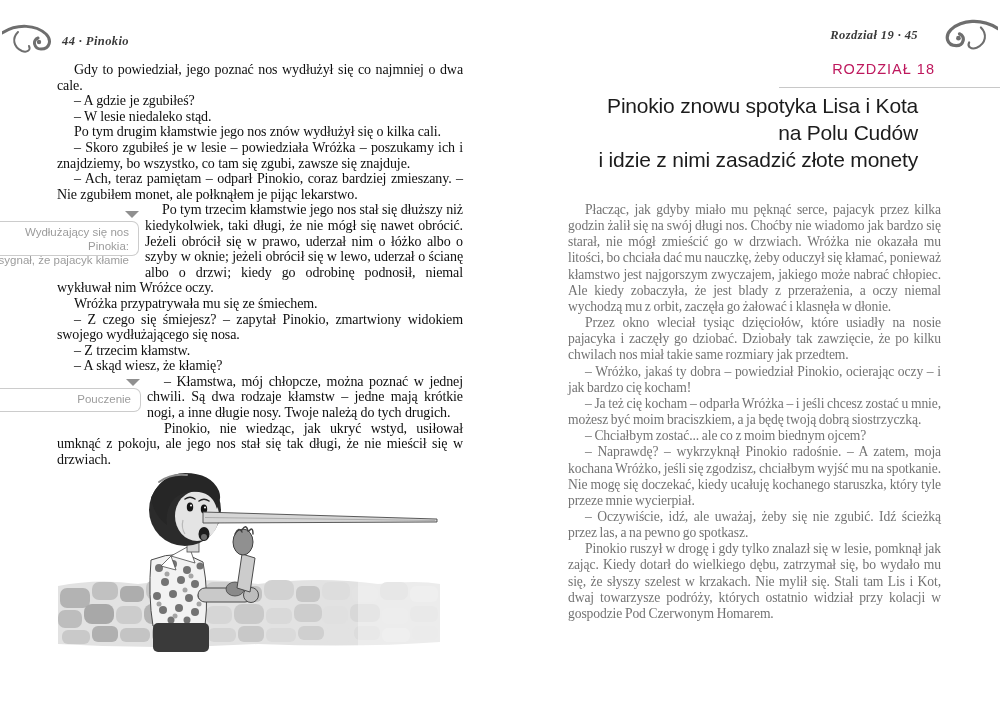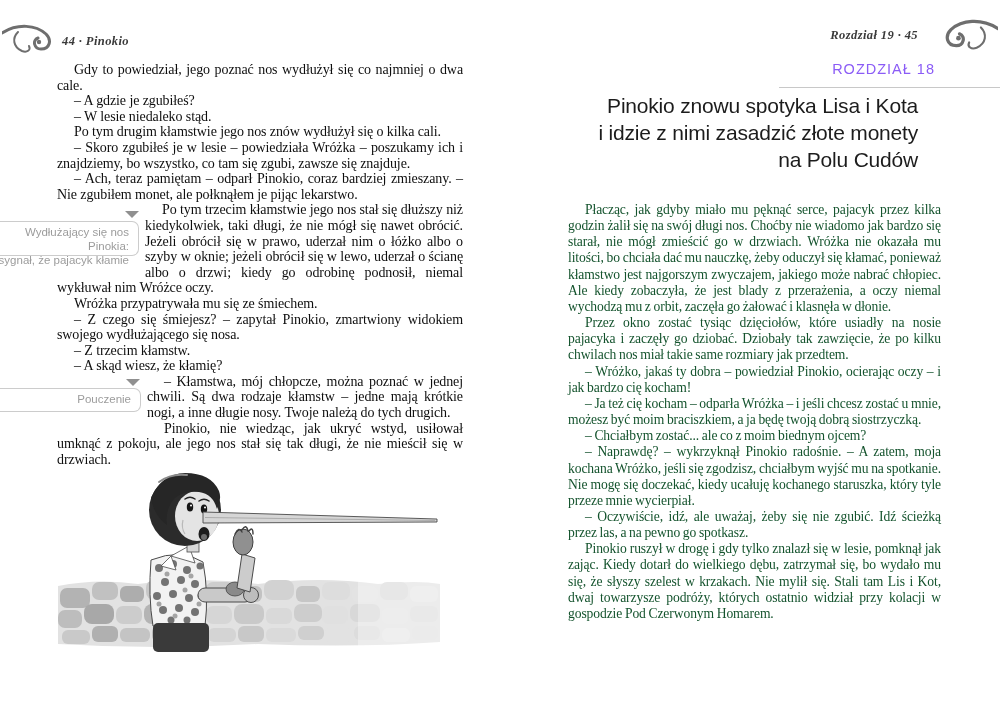--- a/index.html
+++ b/index.html
@@ -10,31 +10,31 @@
   .flourish-left{position:absolute;left:2px;top:20px;}
   .flourish-right{position:absolute;right:2px;top:14px;}
 
   
   .hdr{font-style:italic;font-size:12.5px;color:#3a3a3a;letter-spacing:.4px;font-weight:bold;}
   .hdr-left{position:absolute;left:62px;top:34px;}
   .hdr-right{position:absolute;right:82px;top:28px;}
 
   
   .chapter-label{position:absolute;right:65px;top:61px;font-family:"Liberation Sans",sans-serif;
-                 font-size:14.5px;color:#8b5cf6;letter-spacing:1px;}
+                 font-size:14.5px;color:#be185d;letter-spacing:1px;}
   .chapter-rule{position:absolute;left:779px;right:0;top:87px;height:1px;background:#c8c8c8;}
   .chapter-title{position:absolute;right:82px;top:92px;text-align:right;
                  font-family:"Liberation Sans",sans-serif;font-size:21px;line-height:27px;
                  color:#1c1c1c;letter-spacing:-.2px;}
 
   
   .body-left{position:absolute;left:57px;top:62px;width:406px;font-size:14px;line-height:15.6px;
              text-align:justify;color:#0e0e0e;letter-spacing:-.1px;}
   .body-right{position:absolute;left:568px;top:202px;width:373px;font-size:13.6px;line-height:16.15px;
-              text-align:justify;color:#14532d;letter-spacing:-.1px;word-spacing:-.6px;}
+              text-align:justify;color:#737373;letter-spacing:-.1px;word-spacing:-.6px;}
   .body-left p,.body-right p{margin:0;text-indent:17px;}
 
   
   .spacer1{float:left;width:88px;height:63px;}
   .spacer2{float:left;width:90px;height:47px;}
 
   
   .note{position:absolute;box-sizing:border-box;background:#fff;border:1px solid #cccccc;
         border-left:none;border-radius:0 7px 7px 0;font-family:"Liberation Sans",sans-serif;
         color:#9c9c9c;text-align:right;padding:3px 9px 2px 4px;font-size:11.5px;line-height:14px;}
@@ -63,22 +63,22 @@
     <circle cx="37" cy="22" r="2.2" fill="#6e6e6e"></circle>
   </svg>
 
   <div class="hdr hdr-left">44 · Pinokio</div>
   <div class="hdr hdr-right">Rozdział 19 · 45</div>
 
   <div class="chapter-label">ROZDZIAŁ 18</div>
   <div class="chapter-rule"></div>
   <div class="chapter-title">
     <div>Pinokio znowu spotyka Lisa i Kota</div>
+    <div>na Polu Cudów</div>
     <div>i idzie z nimi zasadzić złote monety</div>
-    <div>na Polu Cudów</div>
   </div>
 
   <div class="body-left">
     <p>Gdy to powiedział, jego poznać nos wydłużył się co najmniej o dwa cale.</p>
     <p>– A gdzie je zgubiłeś?</p>
     <p>– W lesie niedaleko stąd.</p>
     <p>Po tym drugim kłamstwie jego nos znów wydłużył się o kilka cali.</p>
     <p>– Skoro zgubiłeś je w lesie – powiedziała Wróżka – poszukamy ich i znajdziemy, bo wszystko, co tam się zgubi, zawsze się znajduje.</p>
     <p>– Ach, teraz pamiętam – odparł Pinokio, coraz bardziej zmieszany. – Nie zgubiłem monet, ale połknąłem je pijąc lekarstwo.</p>
     <div class="spacer1"></div>
@@ -210,21 +210,21 @@
 
       <polygon points="60,44 294,51 294,54 60,55" fill="#d6d6d6" stroke="#4a4a4a" stroke-width="0.9"></polygon>
       <path d="M62 49.5 L292 52.5" stroke="#9a9a9a" stroke-width="0.7"></path>
 
       <path d="M40 52 Q38 60 42 66" fill="none" stroke="#b9b9b9" stroke-width="1.2"></path>
     </g>
   </svg>
 
   <div class="body-right">
     <p>Płacząc, jak gdyby miało mu pęknąć serce, pajacyk przez kilka godzin żalił się na swój długi nos. Choćby nie wiadomo jak bardzo się starał, nie mógł zmieścić go w drzwiach. Wróżka nie okazała mu litości, bo chciała dać mu nauczkę, żeby oduczył się kłamać, ponieważ kłamstwo jest najgorszym zwyczajem, jakiego może nabrać chłopiec. Ale kiedy zobaczyła, że jest blady z przerażenia, a oczy niemal wychodzą mu z orbit, zaczęła go żałować i klasnęła w dłonie.</p>
-    <p>Przez okno zostać tysiąc dzięciołów, które usiadły na nosie pajacyka i zaczęły go dziobać. Dziobały tak zawzięcie, że po kilku chwilach nos miał takie same rozmiary jak przedtem.</p>
+    <p>Przez okno wleciał tysiąc dzięciołów, które usiadły na nosie pajacyka i zaczęły go dziobać. Dziobały tak zawzięcie, że po kilku chwilach nos miał takie same rozmiary jak przedtem.</p>
     <p>– Wróżko, jakaś ty dobra – powiedział Pinokio, ocierając oczy – i jak bardzo cię kocham!</p>
     <p>– Ja też cię kocham – odparła Wróżka – i jeśli chcesz zostać u mnie, możesz być moim braciszkiem, a ja będę twoją dobrą siostrzyczką.</p>
     <p>– Chciałbym zostać... ale co z moim biednym ojcem?</p>
     <p>– Naprawdę? – wykrzyknął Pinokio radośnie. – A zatem, moja kochana Wróżko, jeśli się zgodzisz, chciałbym wyjść mu na spotkanie. Nie mogę się doczekać, kiedy ucałuję kochanego staruszka, który tyle przeze mnie wycierpiał.</p>
     <p>– Oczywiście, idź, ale uważaj, żeby się nie zgubić. Idź ścieżką przez las, a na pewno go spotkasz.</p>
     <p>Pinokio ruszył w drogę i gdy tylko znalazł się w lesie, pomknął jak zając. Kiedy dotarł do wielkiego dębu, zatrzymał się, bo wydało mu się, że słyszy szelest w krzakach. Nie mylił się. Stali tam Lis i Kot, dwaj towarzysze podróży, których ostatnio widział przy kolacji w gospodzie Pod Czerwonym Homarem.</p>
   </div>
 
 </div>
 

